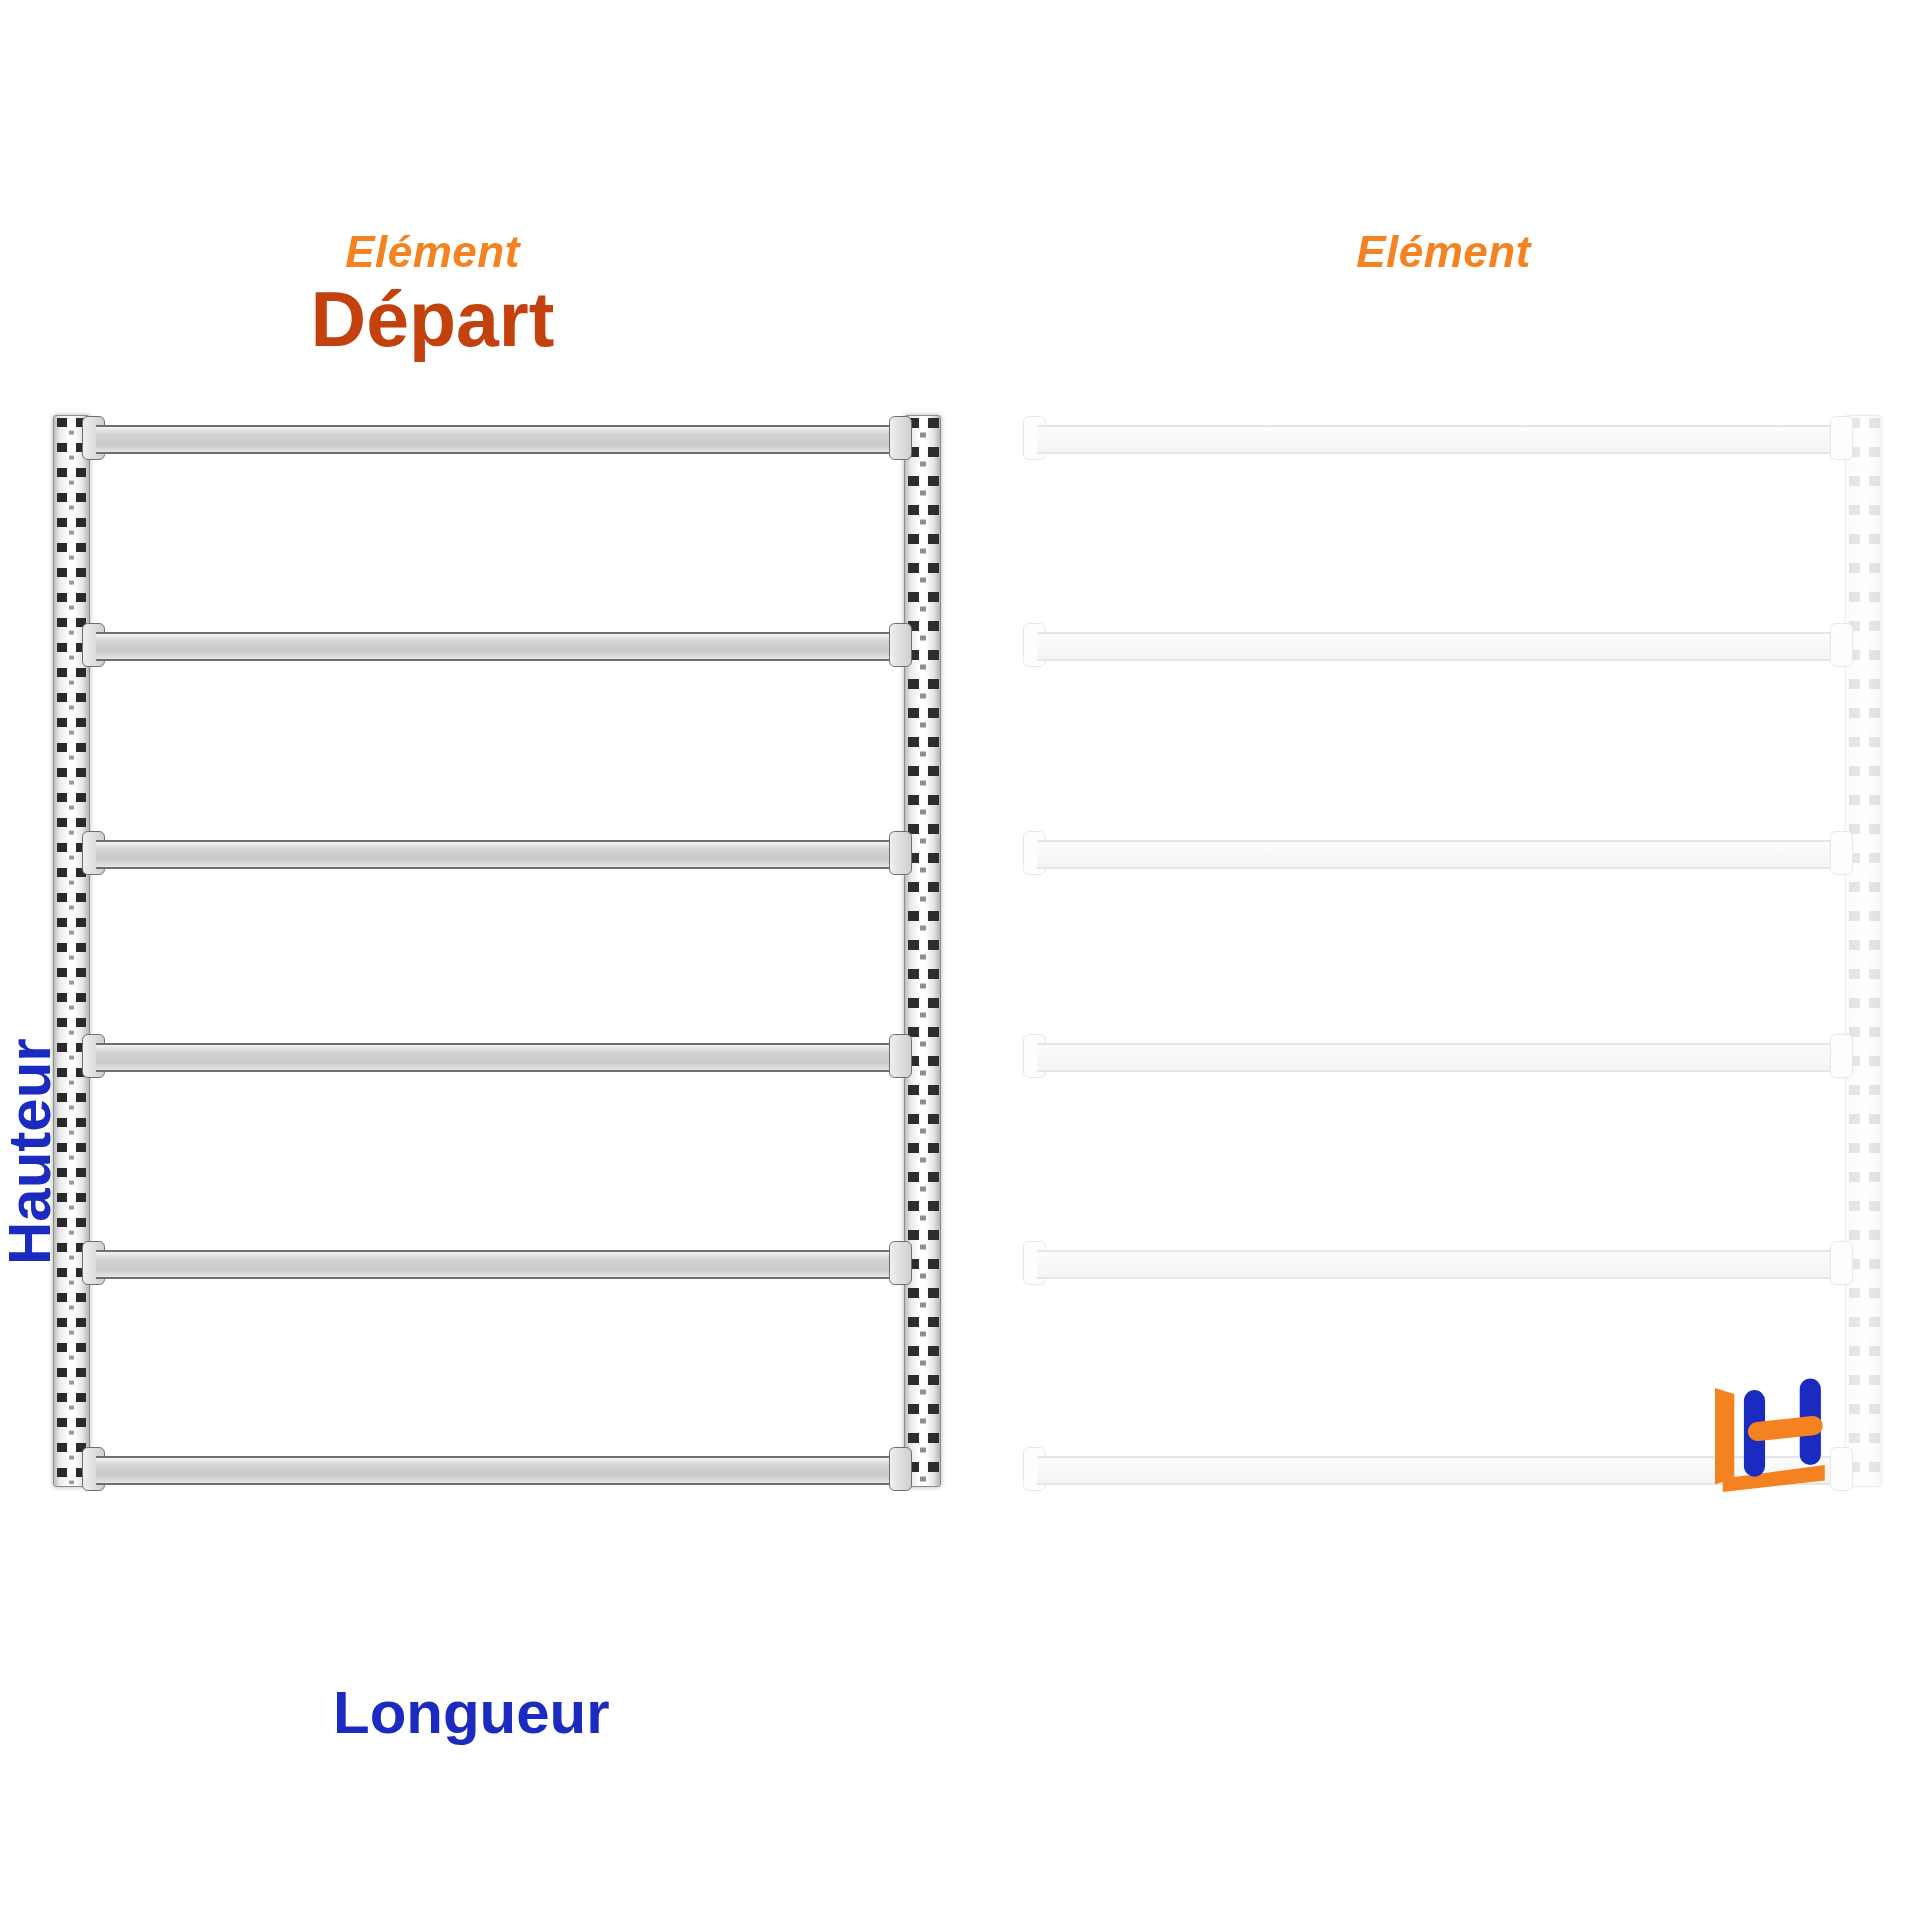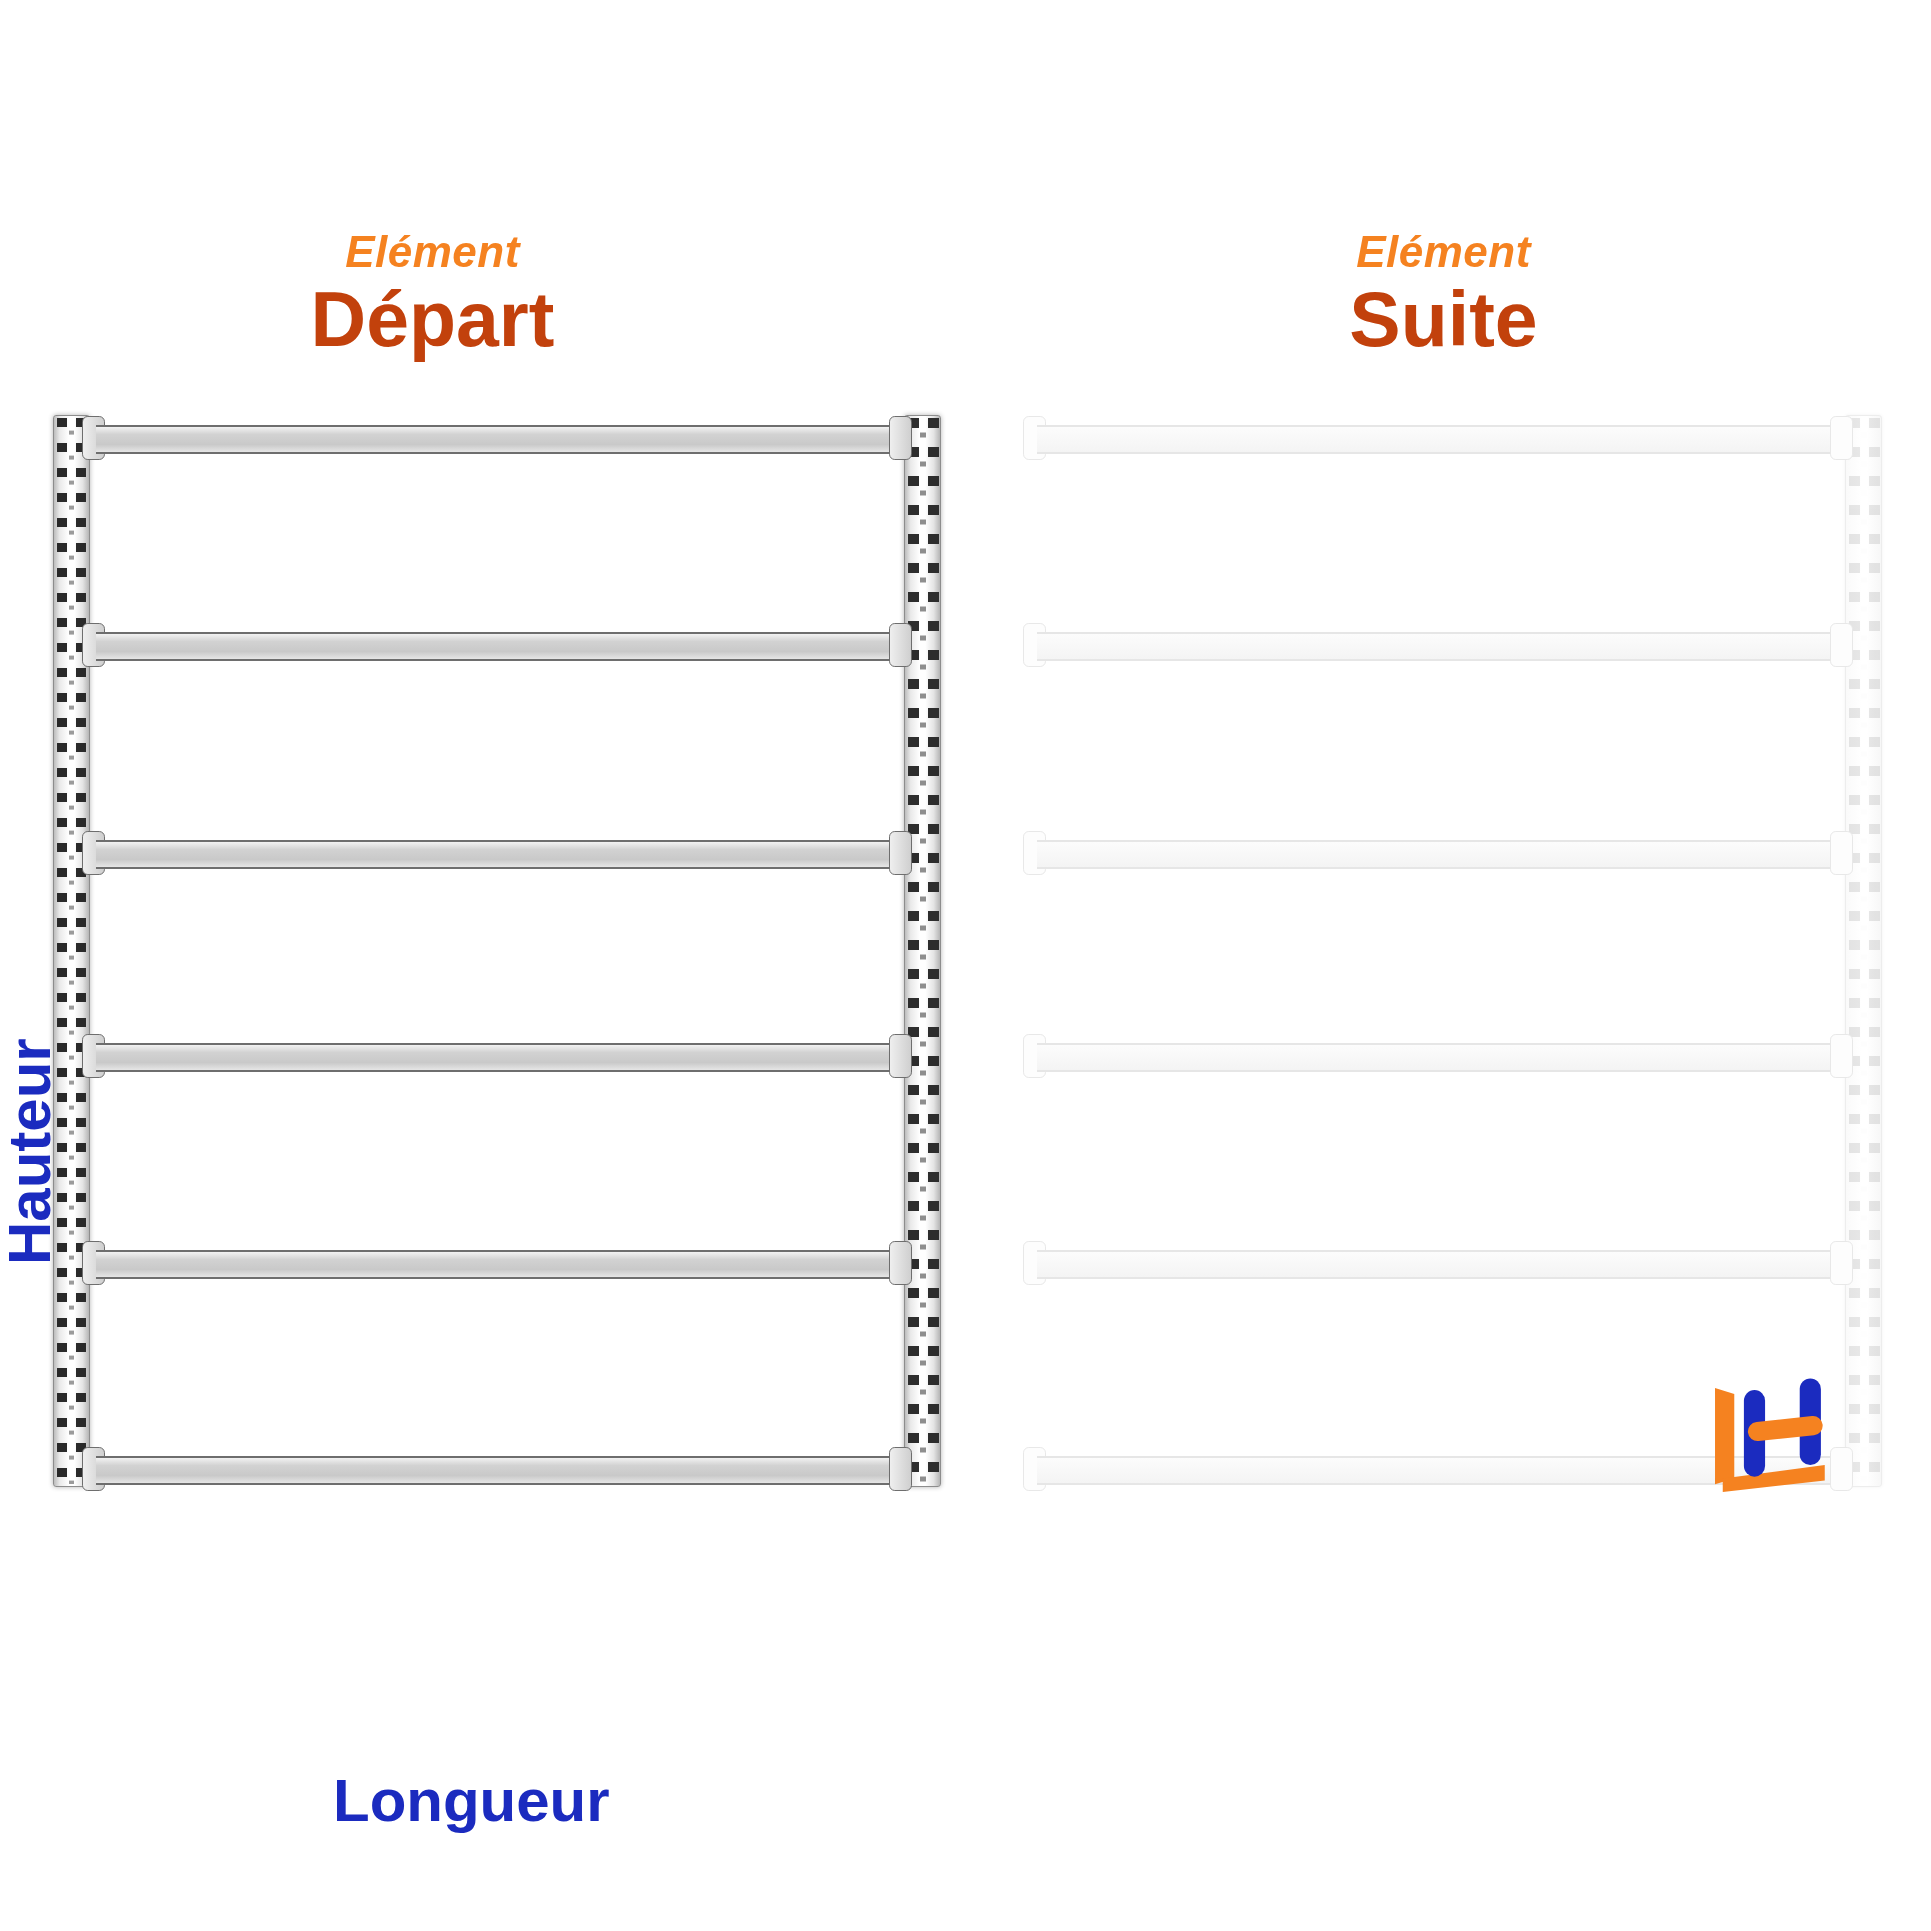--- a/index.html
+++ b/index.html
@@ -69,40 +69,39 @@
   .ghost .perf2,.ghost .perf3{opacity:.13;filter:grayscale(1) brightness(1.7);}
   .ghost .beam .bar{background:linear-gradient(180deg,#fcfcfc,#f4f4f4);
         border-top-color:#e6e6e6;border-bottom-color:#e6e6e6;}
   .ghost .beam .conn{background:#fdfdfd;border-color:#e8e8e8;}
   .ghost .post{box-shadow:0 0 3.9px rgba(0,0,0,.05);}
 
   
   .dim{position:absolute;color:#1B2BBF;font-weight:bold;white-space:nowrap;}
   #label-hauteur{left:-58px;top:850px;font-size:60px;
         transform:rotate(-90deg);transform-origin:left top;}
-  #label-longueur{left:280px;top:1351px;font-size:60px;}
+  #label-longueur{left:280px;top:1263px;font-size:60px;}
   #label-profondeur{left:17.4px;top:1506px;font-size:60px;
         transform:rotate(40deg);transform-origin:left top;}
 
   
   #brand-logo{position:absolute;left:1690px;top:1357px;width:154px;height:145px;}
 </style>
 </head>
 <body>
 
 <div class="stage">
 
   <div class="heading" id="heading-depart">
     <div class="kicker">Elément</div>
     <div class="title">Départ</div>
   </div>
 
   <div class="heading" id="heading-suite">
     <div class="kicker">Elément</div>
-    <div class="title">Suite</div>
   </div>
 
   <div class="rack" id="rack-depart">
 
     <div class="post post-left">
       <div class="shell">
         <div class="perf2"></div>
       </div>
     </div>
 

